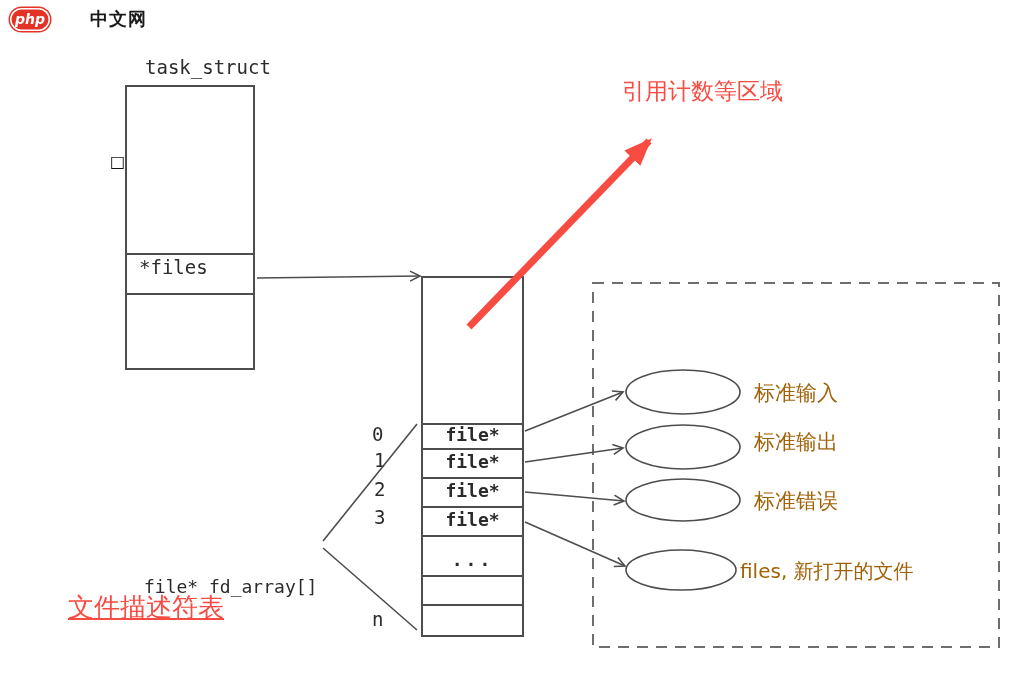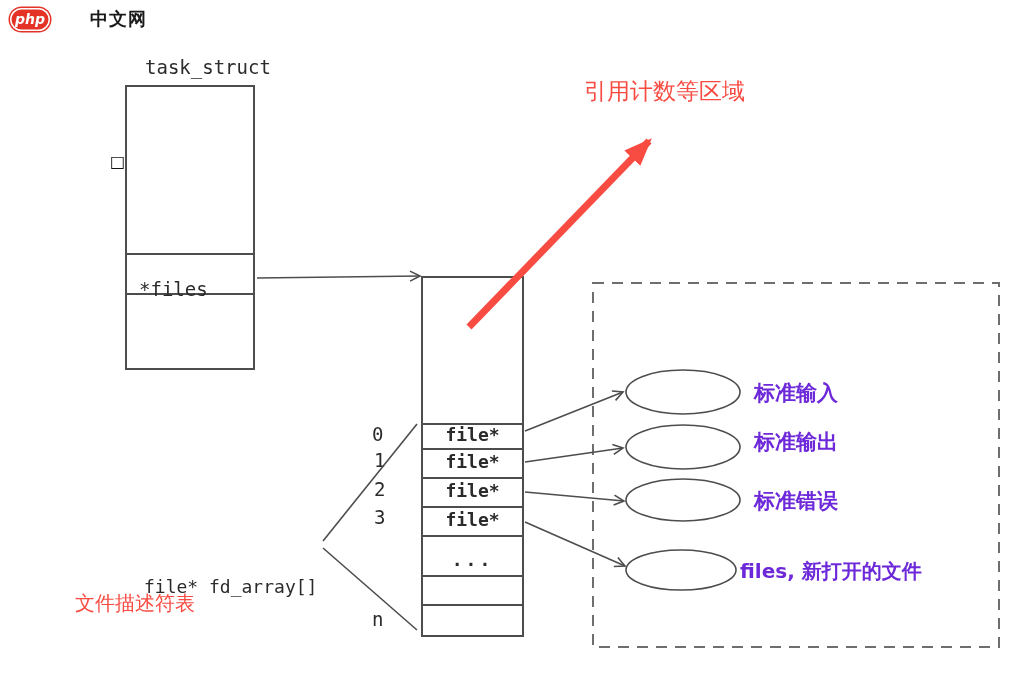--- a/index.html
+++ b/index.html
@@ -25,21 +25,21 @@
   .logo-name{font-size:18px;font-weight:bold;color:#1a1a1a;letter-spacing:1px;margin-left:35px;}
   
   .box{box-sizing:border-box;border:2px solid var(--line-gray);background:#fff;}
   #task-box{left:125px;top:85px;width:130px;height:285px;}
   #files-box{left:421px;top:276px;width:103px;height:361px;}
   .hline{background:var(--line-gray);height:2px;}
   .struct-title{font-size:19px;color:#2b2b2b;}
   .cell-text{font-size:18px;text-align:center;width:99px;left:423px;font-weight:bold;}
   .idx{font-size:19px;}
   .red-text{color:var(--accent-red);}
-  .obj-label{font-size:20px;color:#6d28d9;font-weight:bold;}
+  .obj-label{font-size:20px;color:#a16207;}
   svg.overlay{position:absolute;left:0;top:0;pointer-events:none;}
   .l{stroke:var(--line-gray);stroke-width:1.6;fill:none;}
   .ah-path{stroke:var(--line-gray);stroke-width:1.6;fill:none;}
   .ahr-path{fill:var(--accent-red);}
   .red-line{stroke:var(--accent-red);stroke-width:7;fill:none;}
   .ellipse-shape{fill:#fff;stroke:var(--line-gray);stroke-width:1.6;}
   .dashed-rect{fill:none;stroke:#6e6e6e;stroke-width:2;stroke-dasharray:11 8;}
   .tofu{font-size:16px;line-height:16px;color:#111;}
   .bottom-strip{left:0;top:688px;width:1030px;height:6px;background:#f2f2f2;}
 </style>
@@ -50,21 +50,21 @@
 
   <div class="abs logo">
     <span class="logo-badge">php</span>
     <span class="logo-name">中文网</span>
   </div>
 
   <div class="abs struct-title mono" style="left:137px;top:56px;margin-left:8px;">task_struct</div>
   <div class="abs box" id="task-box"></div>
   <div class="abs hline" style="left:127px;top:253px;width:126px;"></div>
   <div class="abs hline" style="left:127px;top:293px;width:126px;"></div>
-  <div class="abs mono" style="left:139px;top:278px;font-size:19px;">*files</div>
+  <div class="abs mono" style="left:139px;top:256px;font-size:19px;">*files</div>
   <div class="abs tofu" style="left:110px;top:154px;">□</div>
 
   <div class="abs box" id="files-box"></div>
   <div class="abs hline" style="left:423px;top:423px;width:99px;"></div>
   <div class="abs hline" style="left:423px;top:448px;width:99px;"></div>
   <div class="abs hline" style="left:423px;top:477px;width:99px;"></div>
   <div class="abs hline" style="left:423px;top:506px;width:99px;"></div>
   <div class="abs hline" style="left:423px;top:535px;width:99px;"></div>
   <div class="abs hline" style="left:423px;top:575px;width:99px;"></div>
   <div class="abs hline" style="left:423px;top:604px;width:99px;"></div>
@@ -75,22 +75,22 @@
   <div class="abs cell-text mono" style="top:509px;">file*</div>
   <div class="abs cell-text mono" style="top:549px;letter-spacing:3px;">...</div>
 
   <div class="abs idx mono" style="left:372px;top:423px;">0</div>
   <div class="abs idx mono" style="left:374px;top:449px;">1</div>
   <div class="abs idx mono" style="left:374px;top:478px;">2</div>
   <div class="abs idx mono" style="left:374px;top:506px;">3</div>
   <div class="abs idx mono" style="left:372px;top:608px;">n</div>
 
   <div class="abs mono" style="left:144px;top:532px;font-size:18px;margin-top:44px;">file* fd_array[]</div>
-  <div class="abs red-text" style="left:584px;top:76px;font-size:23px;">引用计数等区域</div>
-  <div class="abs red-text" style="left:75px;top:590px;font-size:20px;">文件描述符表</div>
+  <div class="abs red-text" style="left:622px;top:76px;font-size:23px;">引用计数等区域</div>
+  <div class="abs red-text" style="left:68px;top:590px;font-size:26px;text-decoration:underline;">文件描述符表</div>
 
   <div class="abs obj-label" style="left:754px;top:379px;font-size:21px;">标准输入</div>
   <div class="abs obj-label" style="left:754px;top:428px;font-size:21px;">标准输出</div>
   <div class="abs obj-label" style="left:754px;top:487px;font-size:21px;">标准错误</div>
   <div class="abs obj-label" style="left:740px;top:558px;">files, 新打开的文件</div>
 
   <svg class="overlay" width="1030" height="694" viewBox="0 0 1030 694">
     <defs>
       <marker id="ah" markerUnits="userSpaceOnUse" markerWidth="13" markerHeight="12" refX="11" refY="6" orient="auto">
         <path class="ah-path" d="M1,1 L11,6 L1,11"></path>

